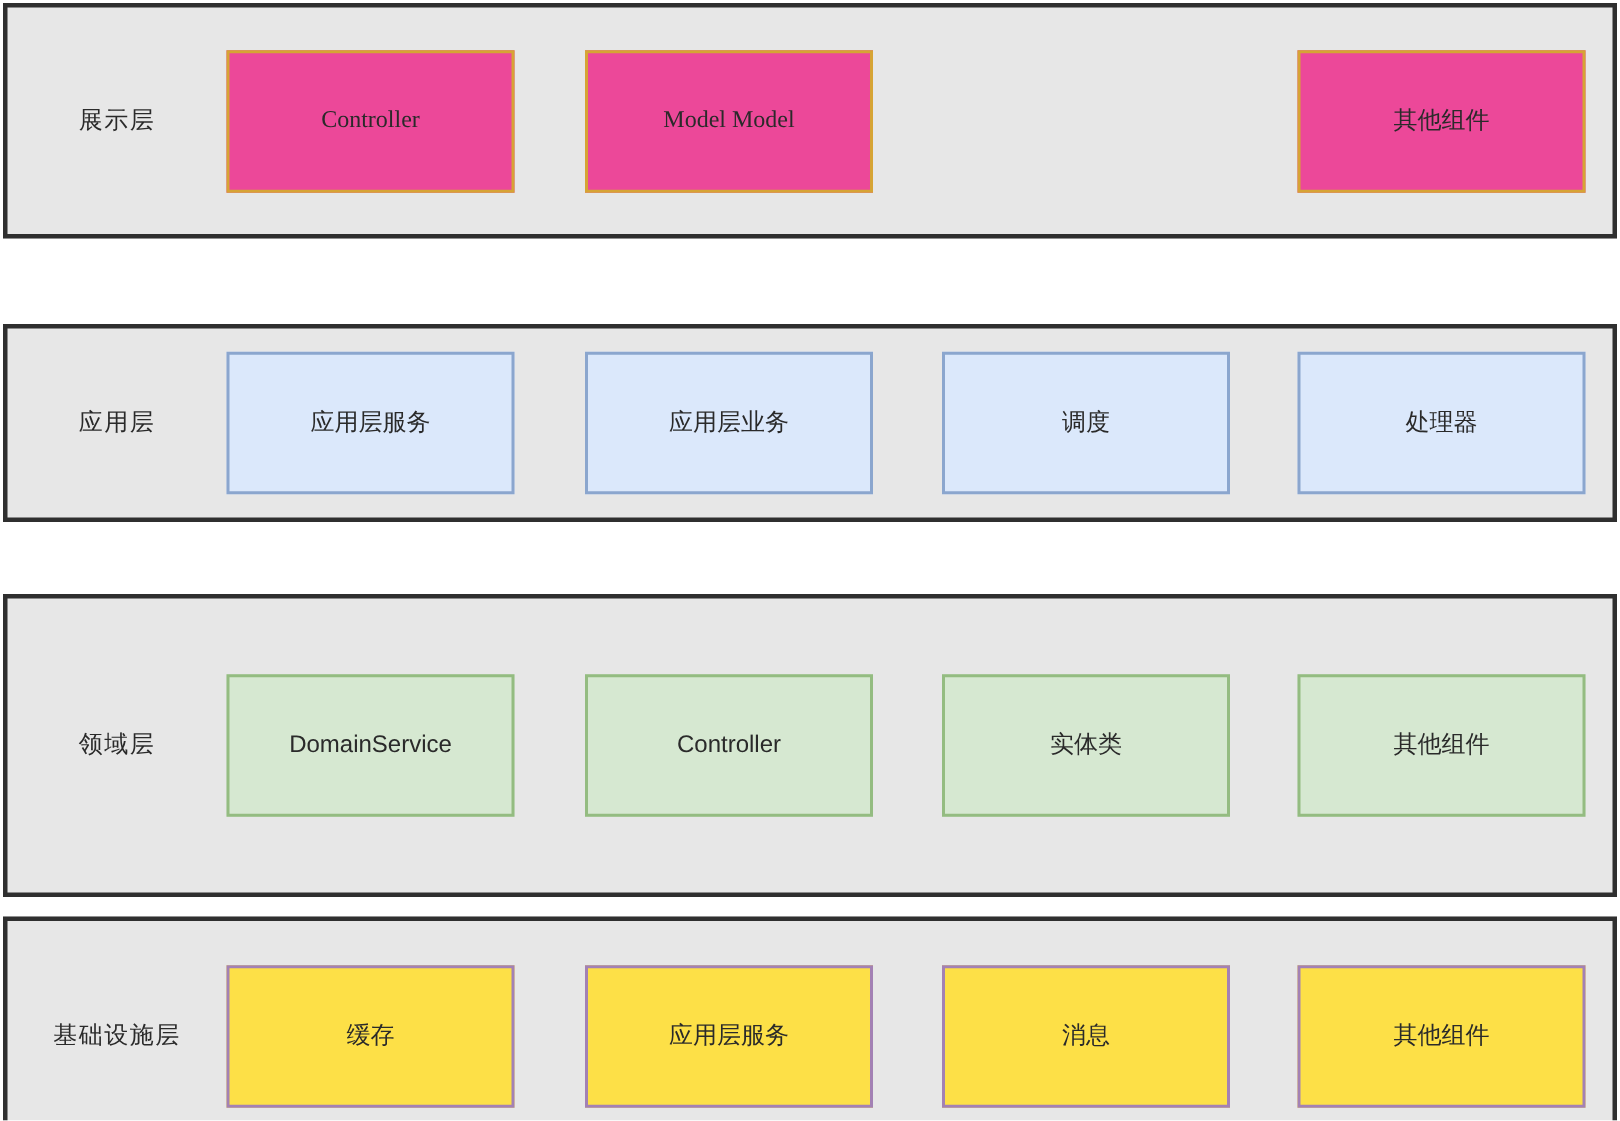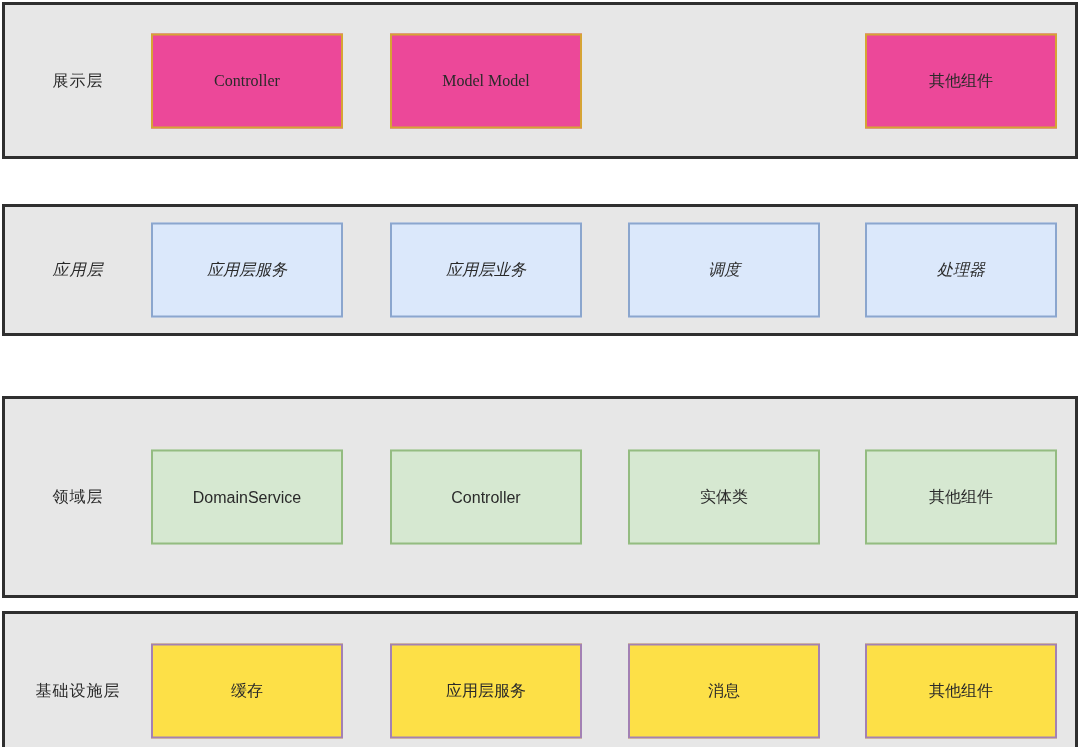--- a/index.html
+++ b/index.html
@@ -16,21 +16,21 @@
   }
 
   .band {
     position: absolute;
     left: 2px;
     width: 1076px;
     background: #e7e7e7;
     border: 3px solid #2f2f2f;
   }
   .band-0 { top: 2px;   height: 157px; }
-  .band-1 { top: 204px; height: 132px; font-style: italic; }
+  .band-1 { top: 216px; height: 132px; }
   .band-2 { top: 396px; height: 202px; }
   .band-3 { top: 586px; height: 159px; margin-top: 25px; }
 
   .layer-label {
     position: absolute;
     left: 0;
     top: 50%;
     transform: translateY(-50%);
     width: 146px;
     text-align: center;

